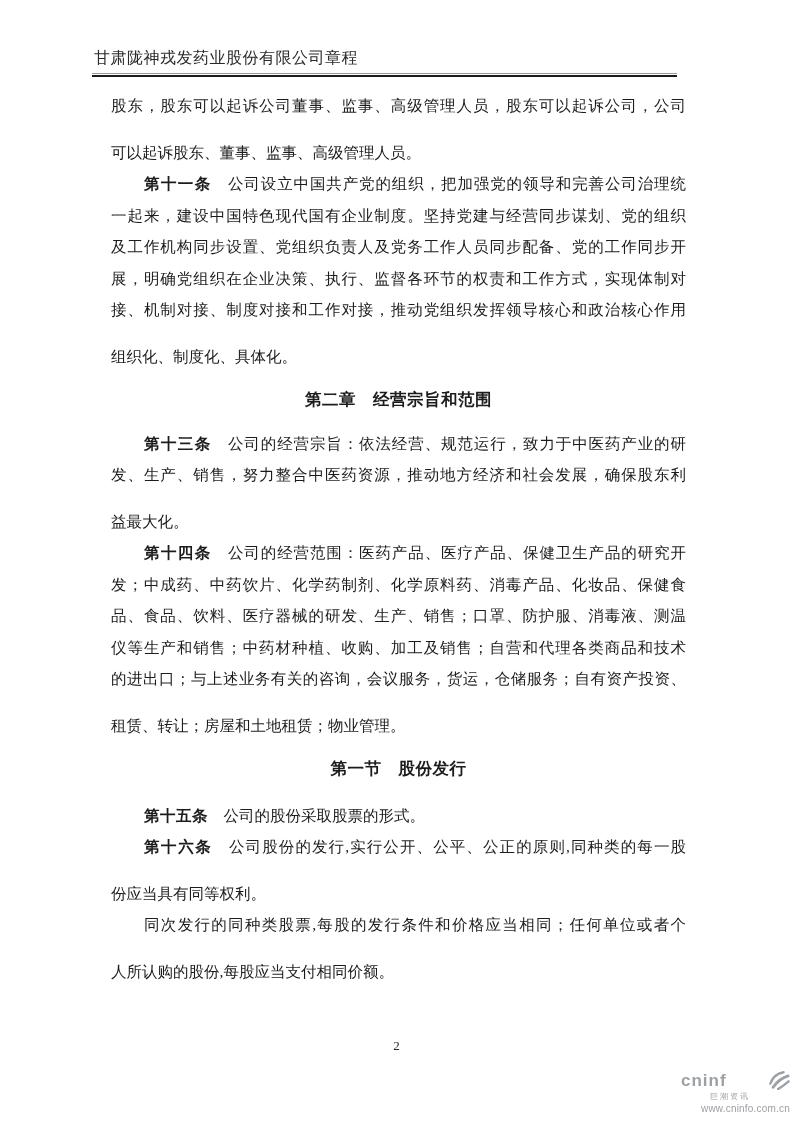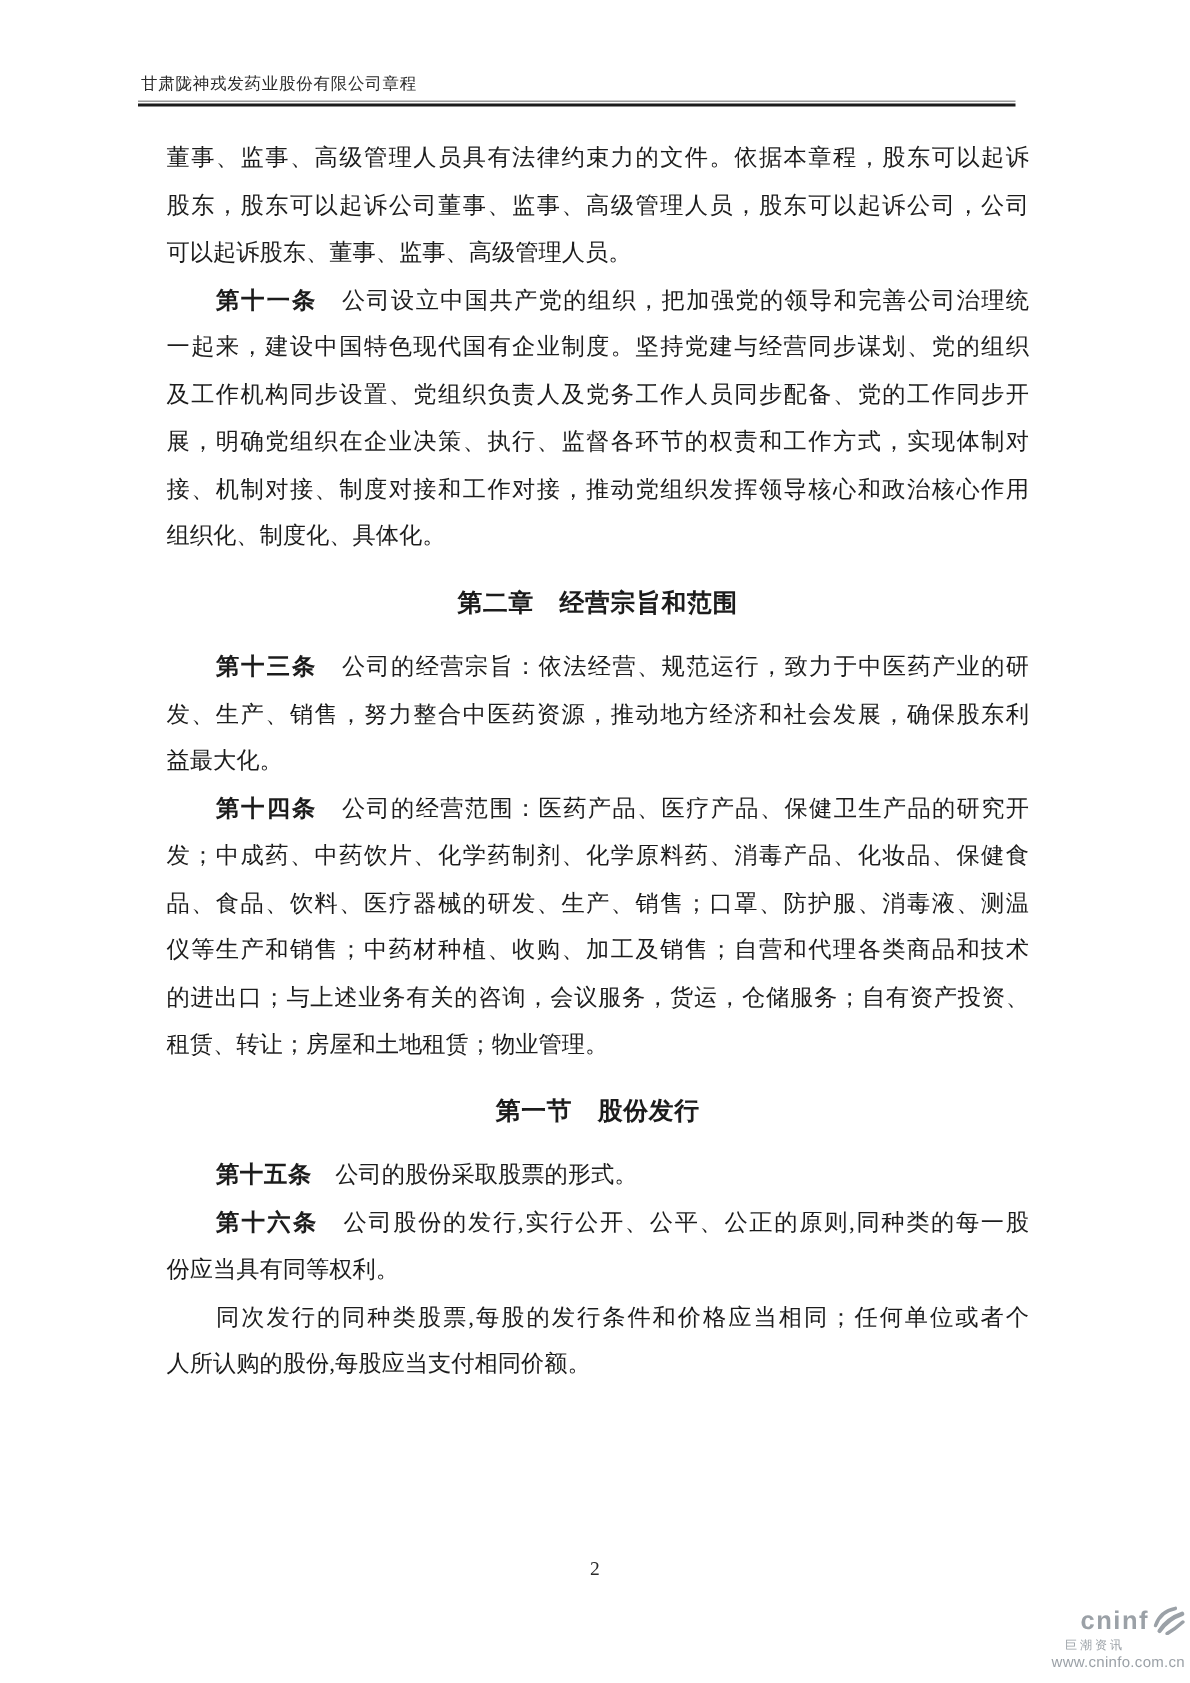--- a/index.html
+++ b/index.html
@@ -6,73 +6,72 @@
   .page{
     position:relative;
     width:793px;height:1122px;
     background:#ffffff;
     font-family:"Liberation Serif","DejaVu Serif",serif;
     color:#1c1c1c;
     overflow:hidden;
   }
   
   .doc-header{position:absolute;left:92px;top:48px;width:585px;}
-  .doc-header-title{font-size:11px;letter-spacing:.5px;color:#2a2a2a;padding:0 0 4px 2px;}
+  .doc-header-title{font-size:16px;letter-spacing:.5px;color:#2a2a2a;padding:0 0 4px 2px;}
   .doc-header-rule{height:1px;border-top:1px solid #9a9a9a;border-bottom:2px solid #1b1b1b;}
   
   .doc-content{
     position:absolute;left:111px;top:90px;width:575px;
     font-size:15.5px;line-height:31.5px;
   }
   .para{margin:0;}
   .line{
     height:31.5px;
     text-align:justify;
     text-align-last:justify;
     overflow:hidden;
     white-space:nowrap;
   }
-  .line.last{text-align:center;text-align-last:left;white-space:normal;}
+  .line.last{text-align:center;text-align-last:left;white-space:normal;margin-top:15px;}
   .line.indent{padding-left:33px;}
   .line b{font-weight:bold;letter-spacing:.5px;}
   .heading{
     font-weight:bold;text-align:center;text-align-last:center;
     font-size:16.5px;height:31.5px;line-height:31.5px;
     margin:12px 0;letter-spacing:.5px;
   }
   
   .page-number{
     position:absolute;left:0;right:0;top:1038px;
     text-align:center;font-size:13px;color:#2a2a2a;
   }
   .cninfo{
     position:absolute;right:3px;top:1070px;
     text-align:right;color:#9ba1a7;
     font-family:"Liberation Sans","DejaVu Sans",sans-serif;
     line-height:1;
   }
-  .cninfo-row1{display:flex;align-items:center;justify-content:flex-end;gap:2px;}
+  .cninfo-row1{display:flex;align-items:center;justify-content:space-between;gap:2px;}
   .cninfo-brand{font-size:17px;font-weight:bold;letter-spacing:1px;}
   .cninfo-swirl{width:22px;height:20px;display:block;}
   .cninfo-cn{font-size:8px;letter-spacing:2px;margin:3px 40px 0 0;}
   .cninfo-url{font-size:10px;margin-top:3px;letter-spacing:.2px;margin-left:20px;}
 </style>
 </head>
 <body>
 
 <div class="page">
 
   <div class="doc-header">
     <div class="doc-header-title">甘肃陇神戎发药业股份有限公司章程</div>
     <div class="doc-header-rule"></div>
   </div>
 
   <div class="doc-content">
       <div class="para">
-        <div class="line">董事、监事、高级管理人员具有法律约束力的文件。依据本章程，股东可以起诉</div>
         <div class="line">股东，股东可以起诉公司董事、监事、高级管理人员，股东可以起诉公司，公司</div>
         <div class="line last">可以起诉股东、董事、监事、高级管理人员。</div>
       </div>
       <div class="para">
         <div class="line indent"><b>第十一条</b>　公司设立中国共产党的组织，把加强党的领导和完善公司治理统</div>
         <div class="line">一起来，建设中国特色现代国有企业制度。坚持党建与经营同步谋划、党的组织</div>
         <div class="line">及工作机构同步设置、党组织负责人及党务工作人员同步配备、党的工作同步开</div>
         <div class="line">展，明确党组织在企业决策、执行、监督各环节的权责和工作方式，实现体制对</div>
         <div class="line">接、机制对接、制度对接和工作对接，推动党组织发挥领导核心和政治核心作用</div>
         <div class="line last">组织化、制度化、具体化。</div>

